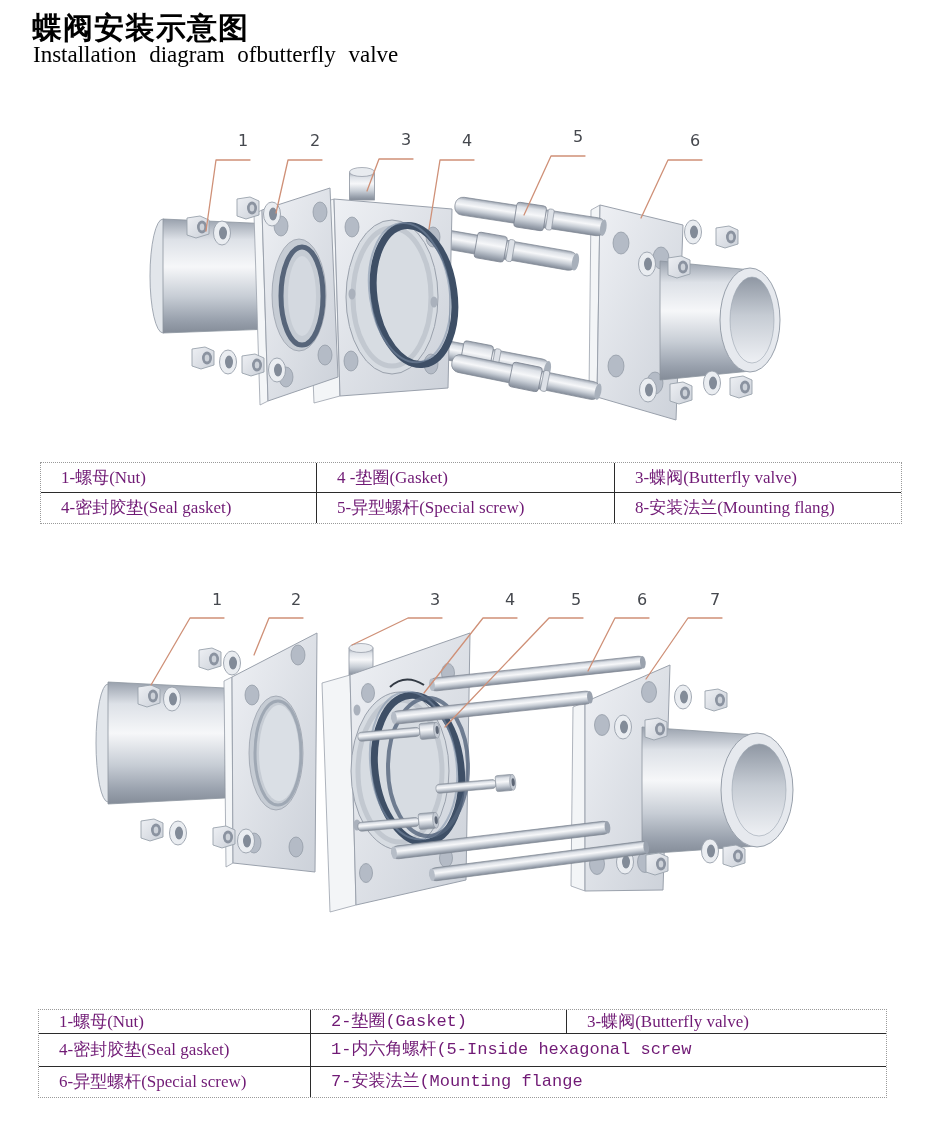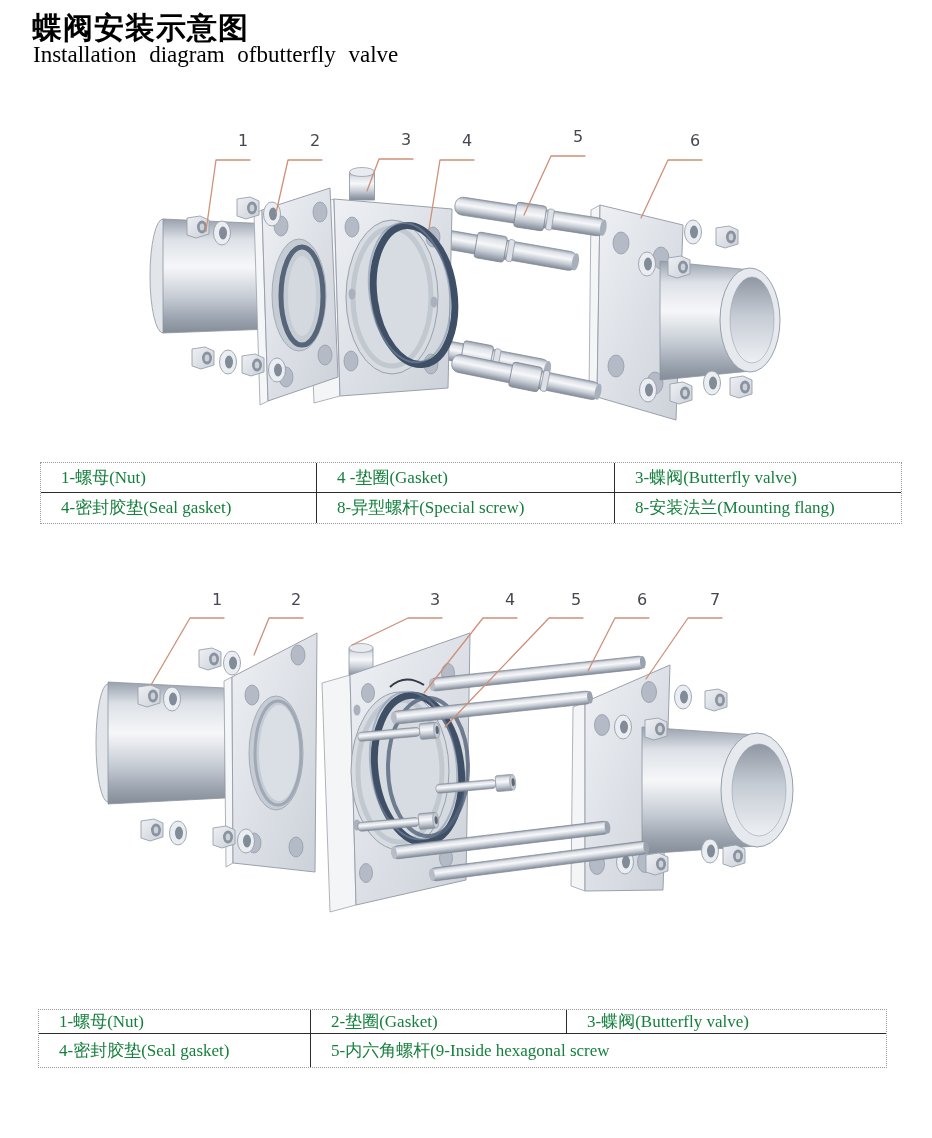--- a/index.html
+++ b/index.html
@@ -6,29 +6,29 @@
   #page{position:relative;width:932px;height:1138px;background:#ffffff;overflow:hidden;
         font-family:"Liberation Serif","DejaVu Serif",serif;}
   .abs{position:absolute;}
   
   #title-zh{left:32px;top:8px;font-family:"Liberation Sans","DejaVu Sans",sans-serif;
             font-weight:700;font-size:30px;letter-spacing:1px;color:#000;}
   #title-en{left:33px;top:42px;font-size:23px;color:#000;word-spacing:7px;}
   
   table.parts{border-collapse:separate;border-spacing:0;table-layout:fixed;
               border:1px dotted #9a9a9a;}
-  table.parts td{font-size:17px;line-height:1.15;color:#15803d;vertical-align:middle;
+  table.parts td{font-size:17px;line-height:1.15;color:#701a75;vertical-align:middle;
                  border-right:1px solid #2b2b2b;border-bottom:1px solid #2b2b2b;
                  padding:0 4px 0 20px;overflow:hidden;white-space:nowrap;}
   table.parts tr td:last-child{border-right:none;}
   table.parts tr:last-child td{border-bottom:none;}
   #table1{left:40px;top:462px;width:860px;}
   #table2{left:38px;top:1009px;width:847px;}
   td.pad30{padding-left:30px;}
-  td.pad42{padding-left:42px;}
+  td.pad42{padding-left:42px;font-family:Liberation Mono, monospace;}
   td.pad54{padding-left:54px;}
   td.pad18{padding-left:18px;}
   td.vlow{vertical-align:bottom;padding-bottom:3px;}
   svg text.callout{font-family:"DejaVu Sans","Liberation Sans",sans-serif;
                    font-size:16px;fill:#45484e;}
 </style>
 </head>
 <body>
 
 <div id="page">
@@ -191,21 +191,21 @@
         <col style="width:286px">
       </colgroup>
     <tbody>
         <tr style="height:30px">
       <td>1-螺母(Nut)</td>
       <td>4 -垫圈(Gasket)</td>
       <td class="pad30 vlow">3-蝶阀(Butterfly valve)</td>
     </tr>
     <tr style="height:30px">
       <td>4-密封胶垫(Seal gasket)</td>
-      <td>8-异型螺杆(Special screw)</td>
+      <td>5-异型螺杆(Special screw)</td>
       <td class="pad30">8-安装法兰(Mounting flang)</td>
     </tr>
   </tbody>
     </table>
 
   <div class="abs" style="left:0;top:575px;width:932px;height:400px;">
   <svg width="932" height="400" viewBox="0 0 932 400" xmlns="http://www.w3.org/2000/svg" xmlns:xlink="http://www.w3.org/1999/xlink">
 
     <g>
       <path d="M585,127 L573,132 L571,311 L585,316 Z" fill="#f3f5f7" stroke="#9aa1ac" stroke-width="0.8"></path>
@@ -354,18 +354,22 @@
         <col style="width:319px">
       </colgroup>
     <tbody>
         <tr style="height:24px">
       <td class="pad18">1-螺母(Nut)</td>
       <td class="pad42">2-垫圈(Gasket)</td>
       <td class="pad54">3-蝶阀(Butterfly valve)</td>
     </tr>
     <tr style="height:33px">
       <td class="pad18">4-密封胶垫(Seal gasket)</td>
-      <td class="pad42" colspan="2">5-内六角螺杆(9-Inside hexagonal screw</td>
+      <td class="pad42" colspan="2">1-内六角螺杆(5-Inside hexagonal screw</td>
+    </tr>
+    <tr style="height:30px">
+      <td class="pad18">6-异型螺杆(Special screw)</td>
+      <td class="pad42" colspan="2">7-安装法兰(Mounting flange</td>
     </tr>
   </tbody>
     </table>
 
 </div>
 
 </body></html>

